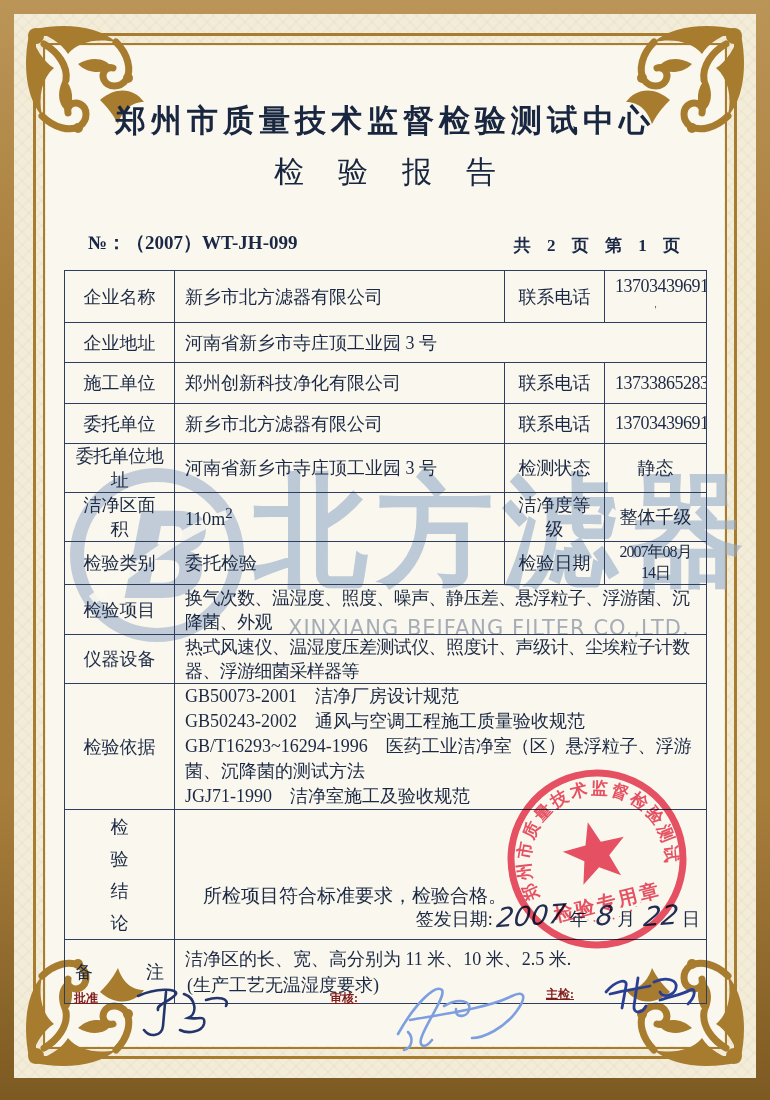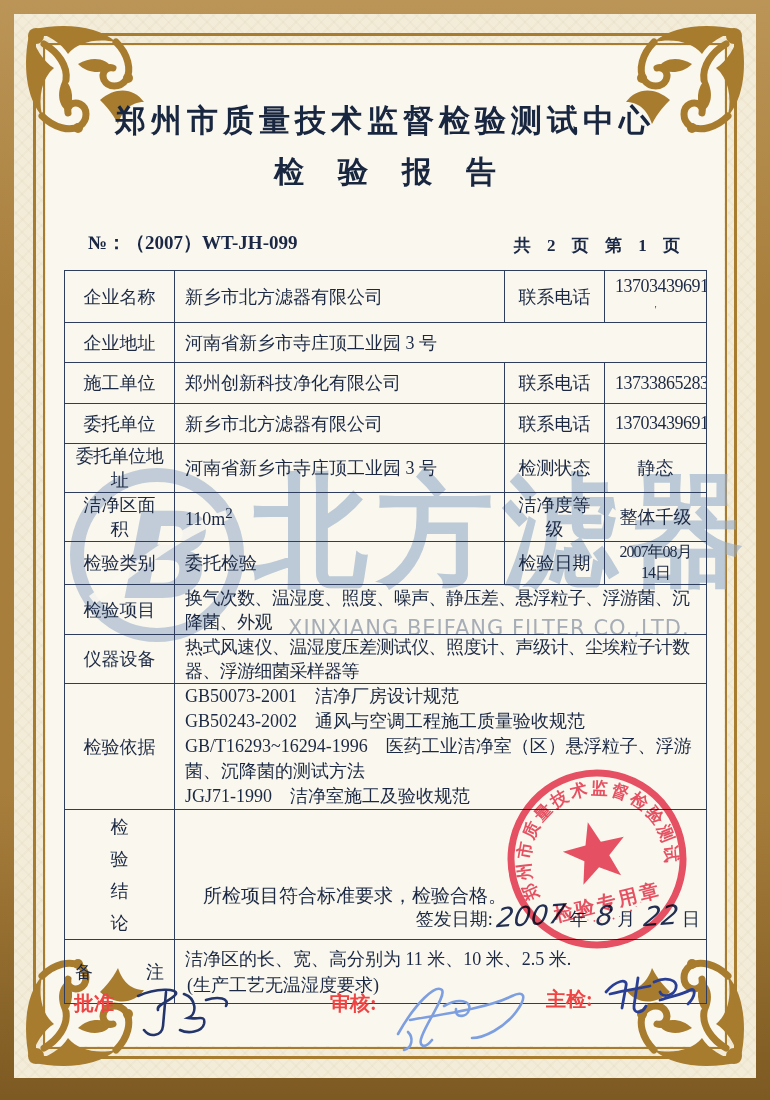--- a/index.html
+++ b/index.html
@@ -31,21 +31,21 @@
   .wm-text{left:252px;top:458px;font-family:"DejaVu Sans","Liberation Sans",sans-serif;
     font-weight:bold;font-size:122px;line-height:1.2;letter-spacing:10px;
     color:rgba(146,170,199,.6);white-space:nowrap;transform:scaleX(.95);transform-origin:left top;}
   .wm-sub{left:288px;top:616px;font-family:"DejaVu Sans","Liberation Sans",sans-serif;
     font-size:21px;letter-spacing:1px;color:rgba(150,160,172,.85);white-space:nowrap;}
   .wm-logo{left:62px;top:460px;}
 
   .org-title{position:absolute;top:100px;left:0;width:100%;text-align:center;
     font-size:31px;font-weight:600;letter-spacing:5px;color:#18263f;}
   .report-title{position:absolute;top:152px;left:0;width:100%;text-align:center;
-    font-size:30px;font-weight:700;letter-spacing:34px;padding-left:34px;box-sizing:border-box;color:#18263f;}
+    font-size:30px;font-weight:400;letter-spacing:34px;padding-left:34px;box-sizing:border-box;color:#18263f;}
   .no-line{position:absolute;top:230px;left:88px;font-size:19px;font-weight:700;color:#1a2846;}
   .pages-line{position:absolute;top:234px;right:84px;font-size:17px;font-weight:600;letter-spacing:6px;color:#1a2846;}
 
   table.report{
     position:absolute;left:64px;top:270px;width:642px;z-index:2;
     border-collapse:collapse;table-layout:fixed;background:transparent;
   }
   table.report td{
     border:1.6px solid #2e3d5e;font-size:18px;color:#1c2944;
     padding:0 10px;vertical-align:middle;overflow:hidden;
@@ -61,21 +61,21 @@
   .concl-cell{position:relative;vertical-align:top;padding:0;}
   .concl-text{padding:42px 0 0 18px;font-size:19px;}
   .sign-date{position:absolute;right:6px;bottom:8px;font-size:18px;white-space:nowrap;}
   .hand{font-family:"DejaVu Sans","Liberation Sans",sans-serif;font-style:italic;
     display:inline-block;transform:skewX(-10deg) rotate(-4deg);font-size:27px;color:#222f52;
     margin:0 4px;}
   .remark-cell{padding:6px 12px;line-height:26px;font-size:18px;vertical-align:top;}
   .remark-lbl{text-align:justify;text-align-last:justify;padding:0 22px;}
 
   .footer-row{position:absolute;left:64px;top:982px;width:642px;height:80px;z-index:5;}
-  .footer-row .f-lbl{position:absolute;font-size:20px;font-weight:600;color:#ef4444;}
+  .footer-row .f-lbl{position:absolute;font-size:12px;font-weight:600;color:#7f1d1d;text-decoration:underline;}
   .sig{position:absolute;}
 
   .stamp{position:absolute;left:502px;top:764px;width:190px;height:190px;z-index:6;
     transform:rotate(-14deg);opacity:.88;mix-blend-mode:multiply;}
 </style>
 </head>
 <body>
 
 <div class="paper"></div>
 <div class="frame-outer"></div>

